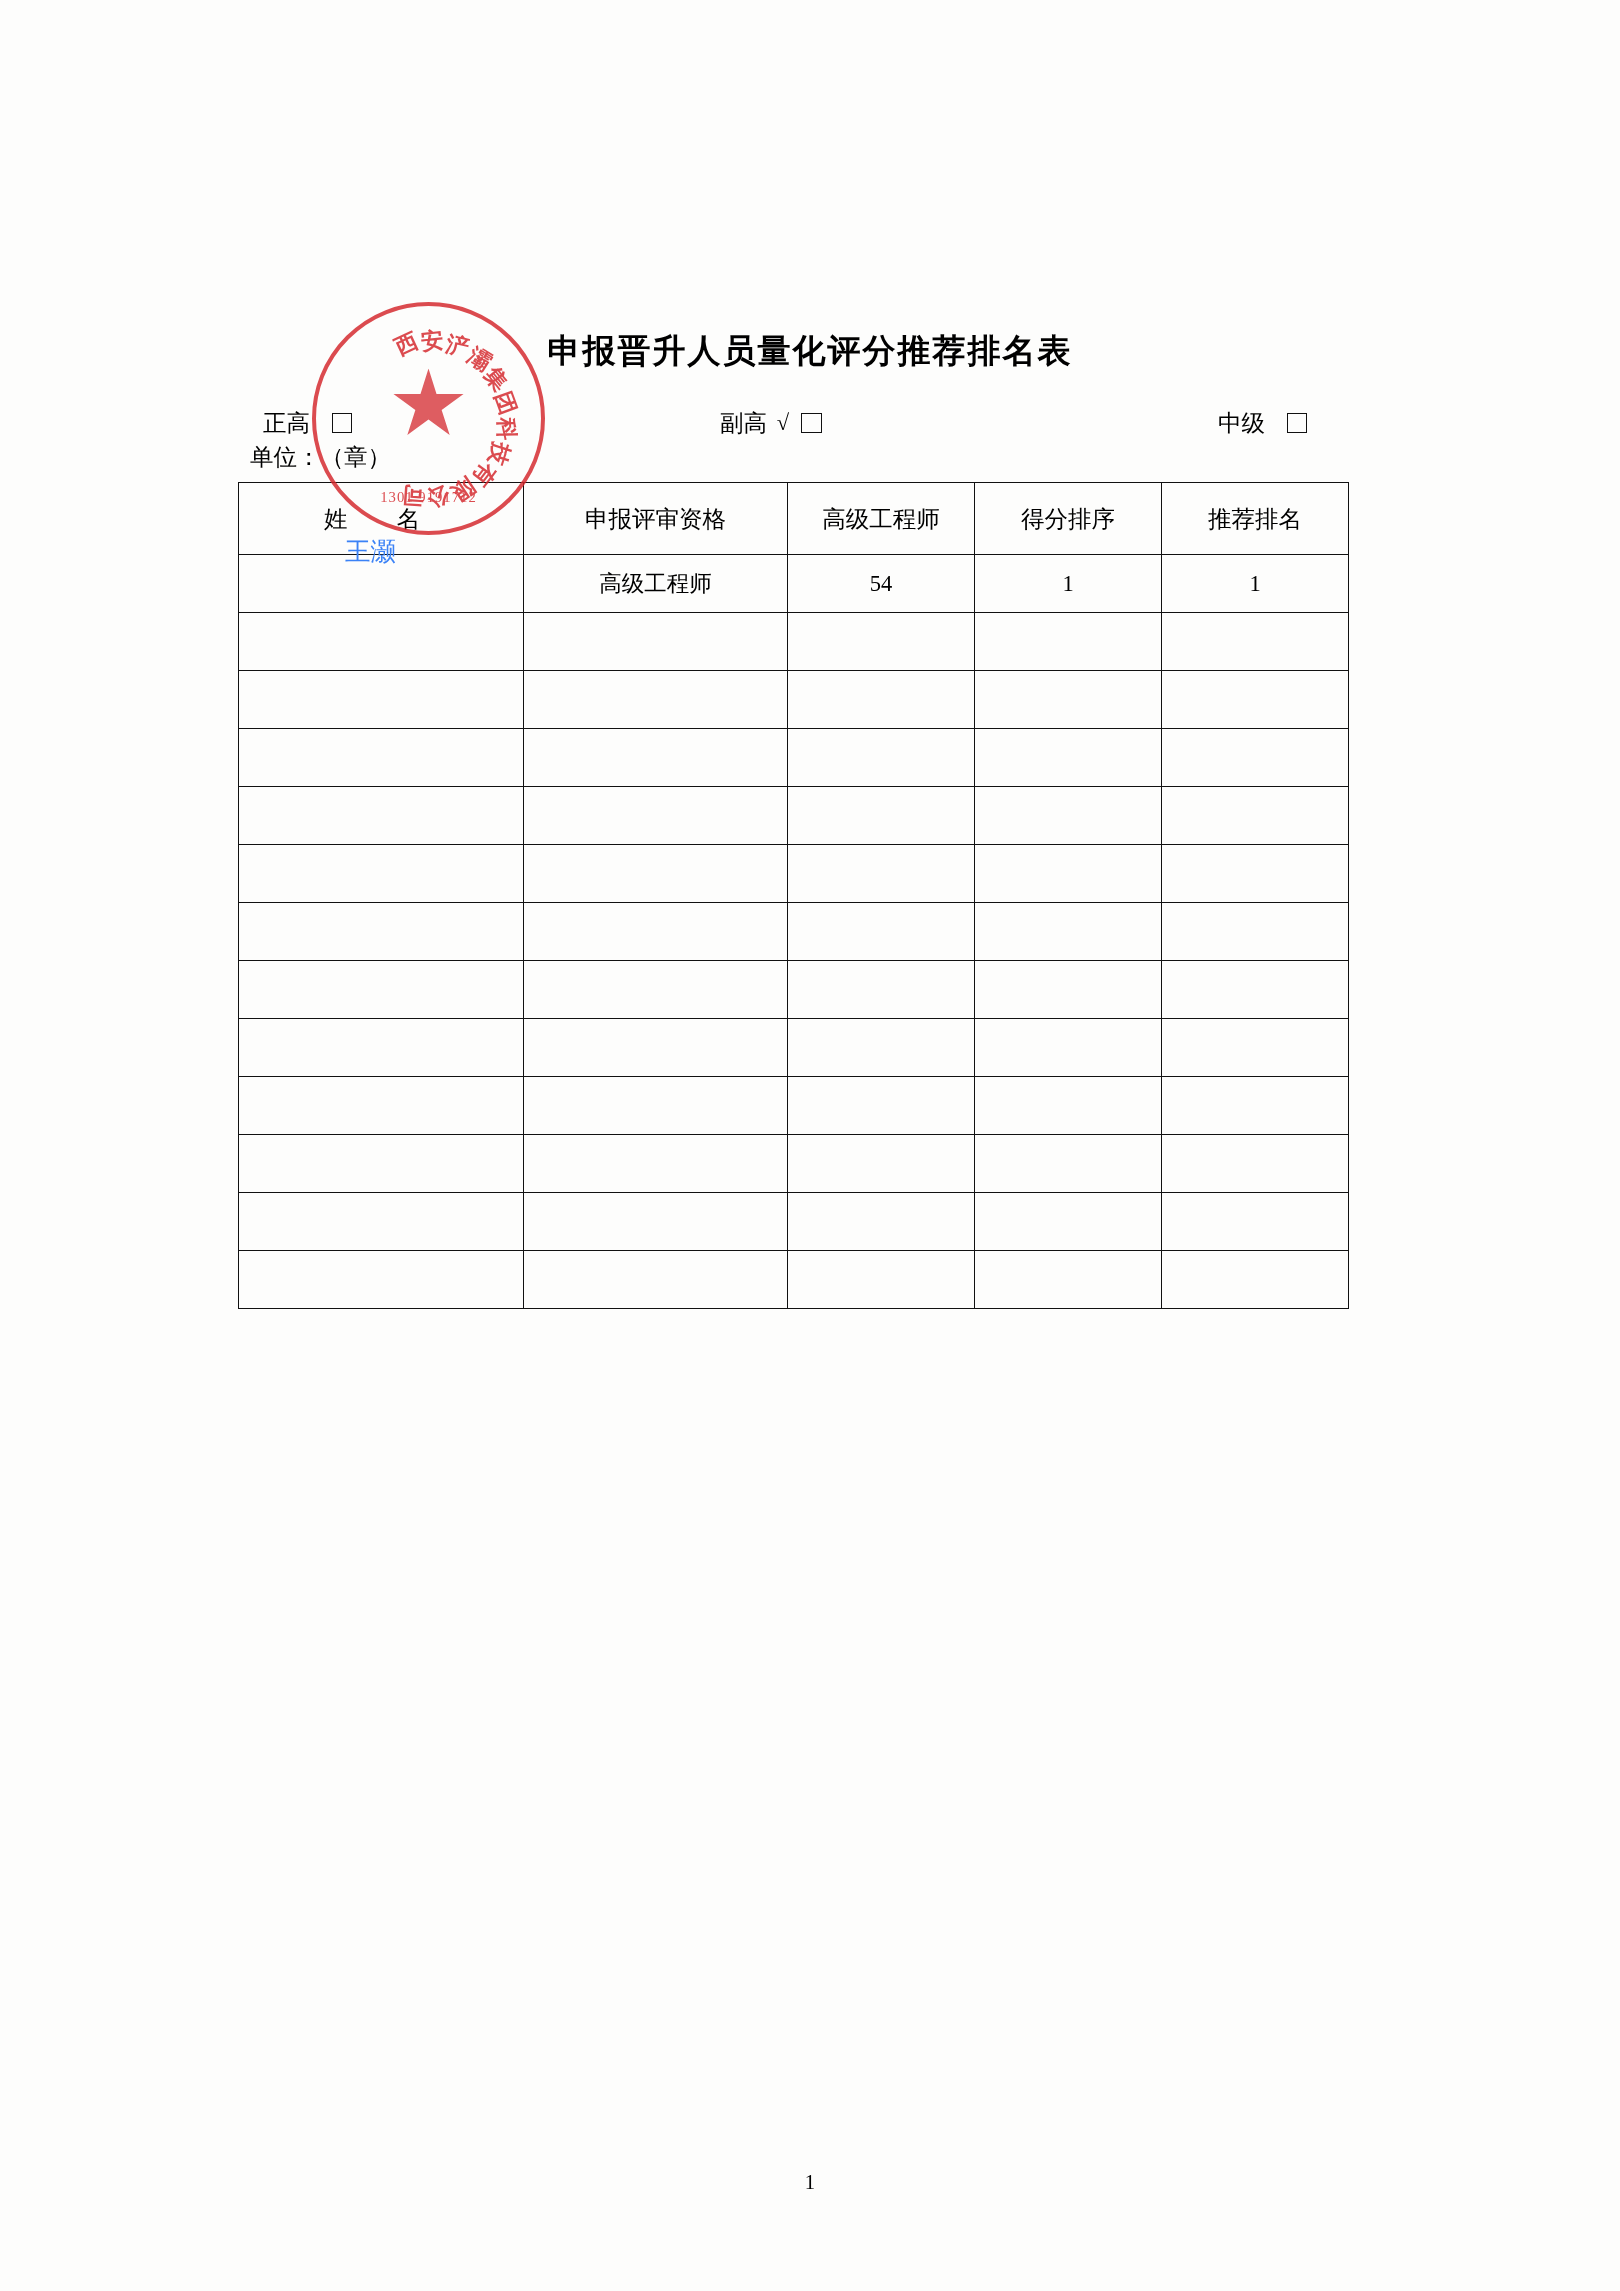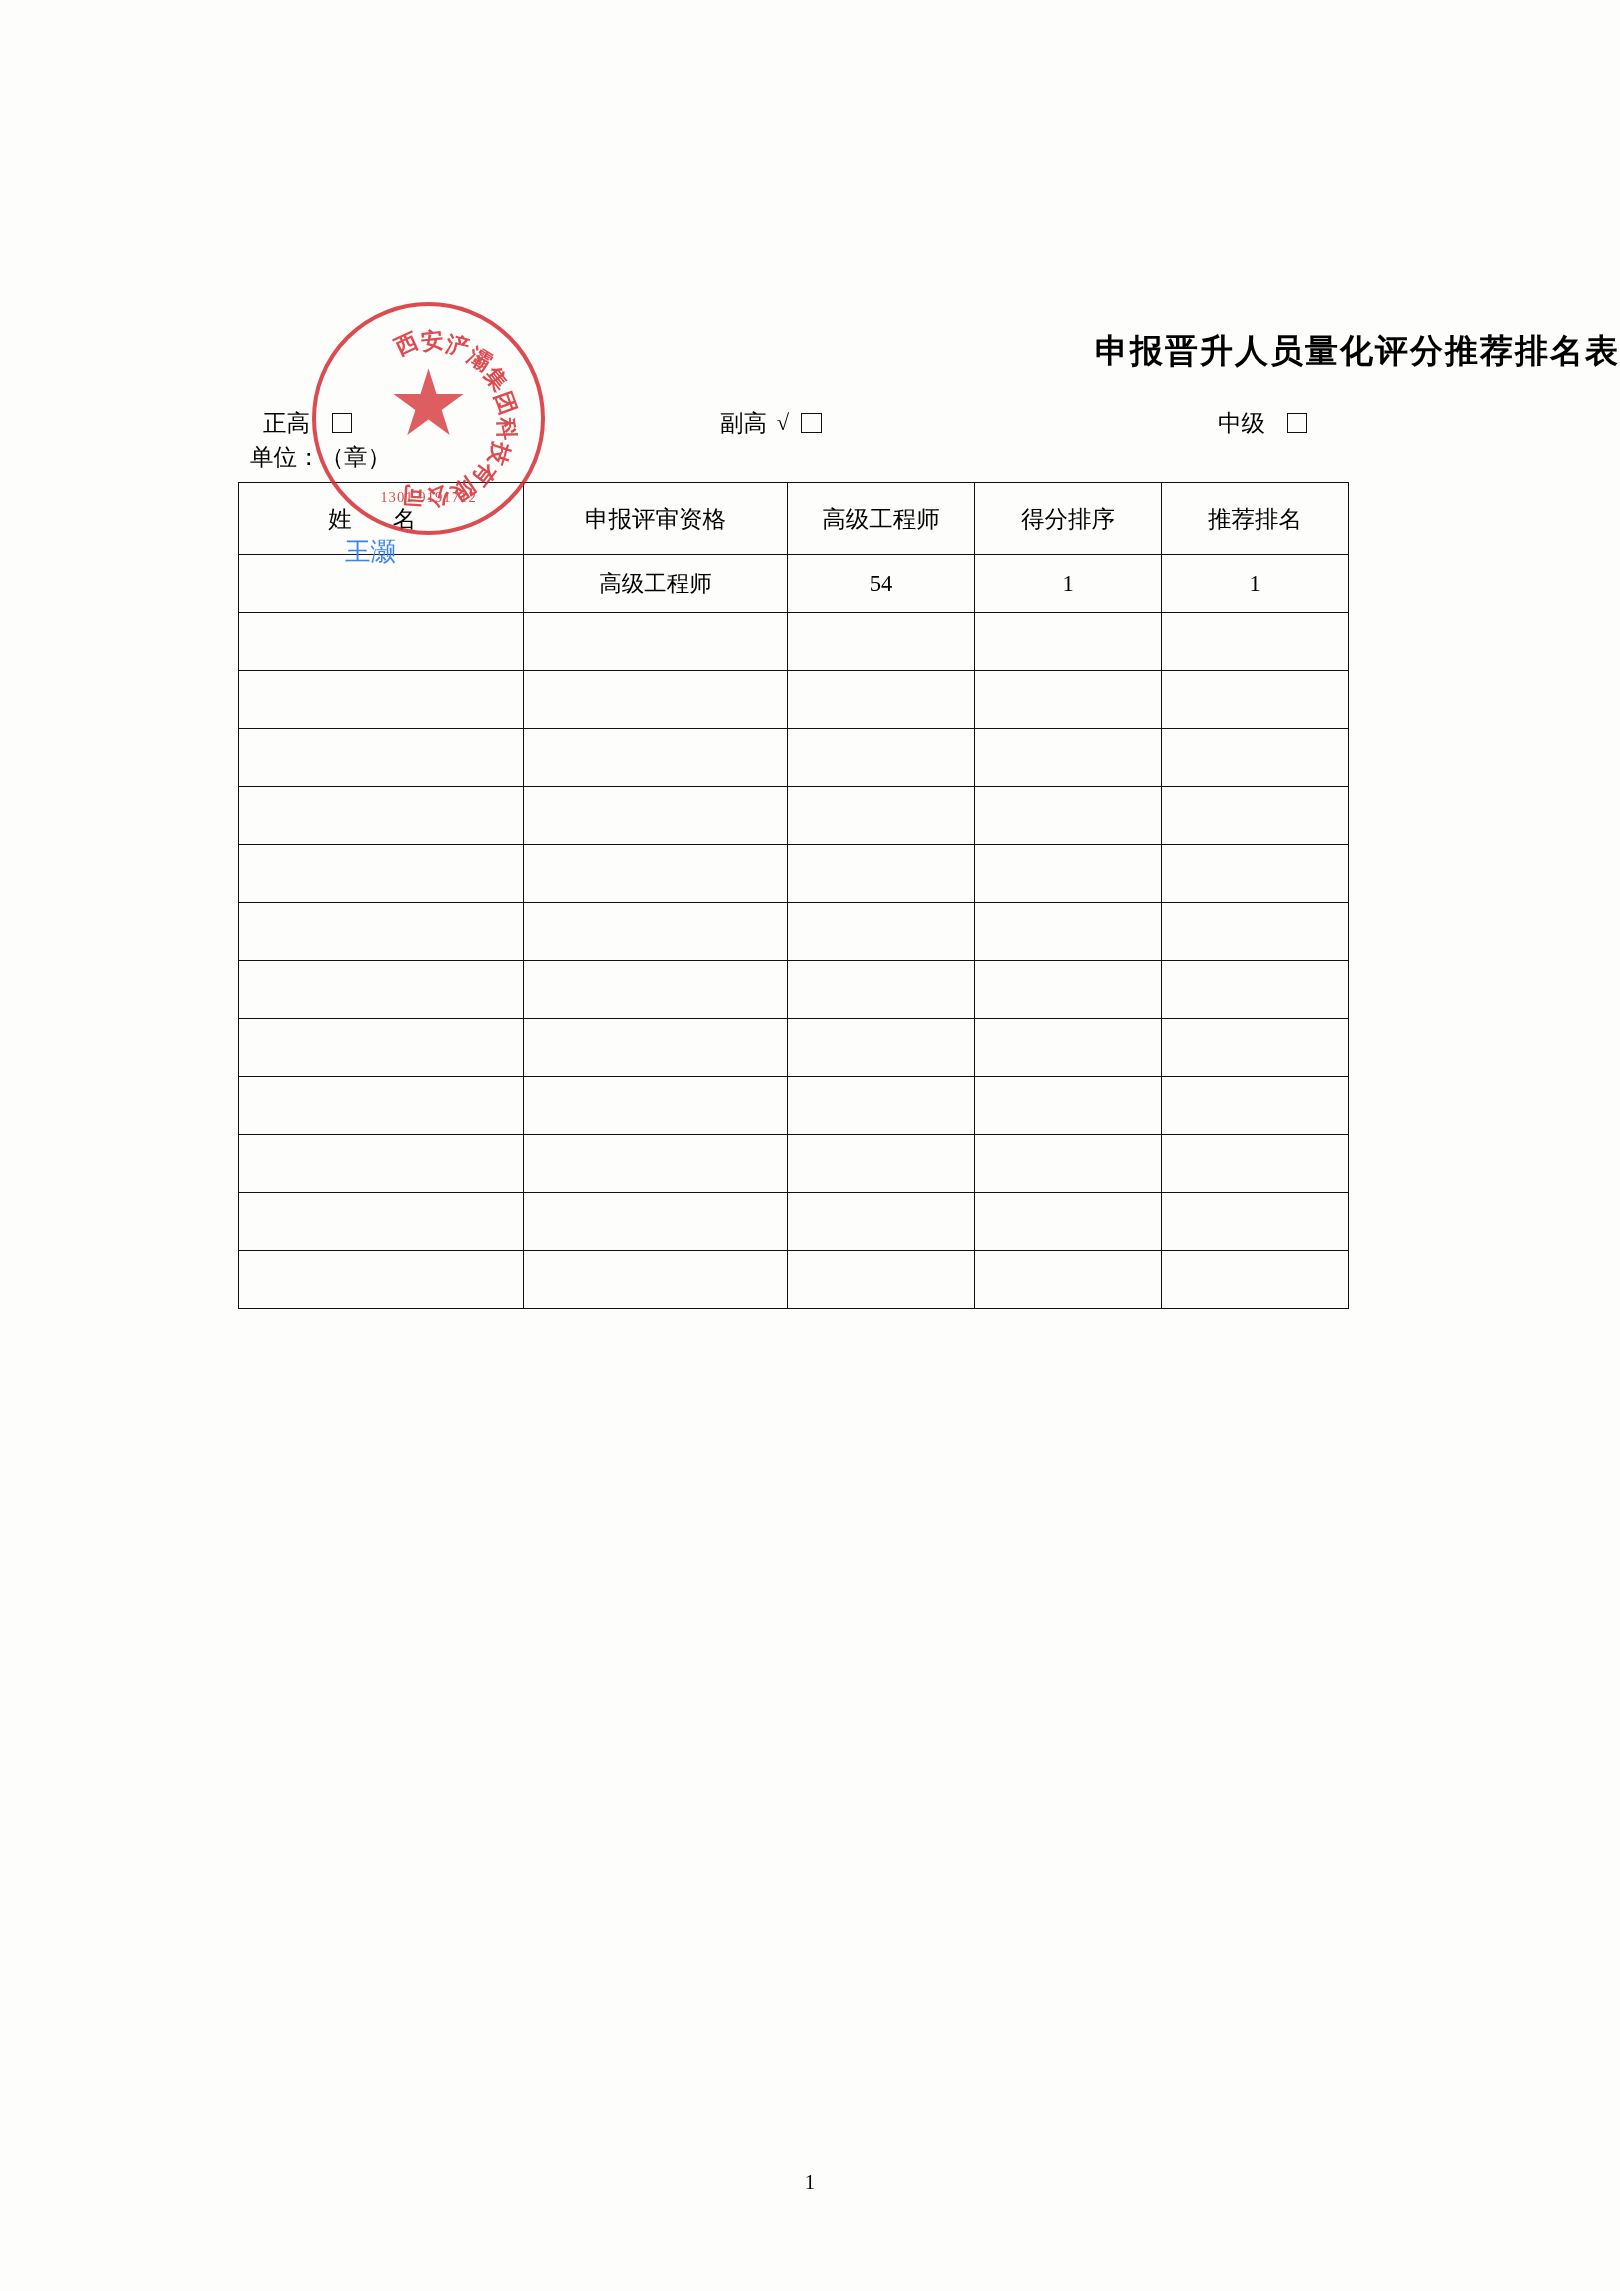--- a/index.html
+++ b/index.html
@@ -20,21 +20,21 @@
     inset: 0;
     background: #fdfdfc;
   }
 
   
   .title {
     position: absolute;
     top: 329px;
     left: 0;
     width: 100%;
-    text-align: right;
+    text-align: center;
     font-size: 33px;
     font-weight: bold;
     letter-spacing: 2px;
   }
 
   
   .grade-row {
     position: absolute;
     top: 407px;
     left: 0;
@@ -92,21 +92,21 @@
     text-align: center;
     vertical-align: middle;
     font-size: 22.5px;
     font-weight: normal;
     padding: 0;
   }
   table.main thead td {
     height: 71px;
     font-size: 23.5px;
   }
-  .col-name { width: 284px; }
+  .col-name { width: 284px; font-family: Liberation Mono, monospace; }
   .col-qual { width: 263px; margin-top: 48px; }
   .col-score { width: 186px; }
   .col-rank { width: 186px; }
   .col-rec { width: 186px; }
   .name-hdr {
     letter-spacing: 17.6px;
     padding-left: 17.6px;
   }
   .data-row td { height: 61px; }
 

